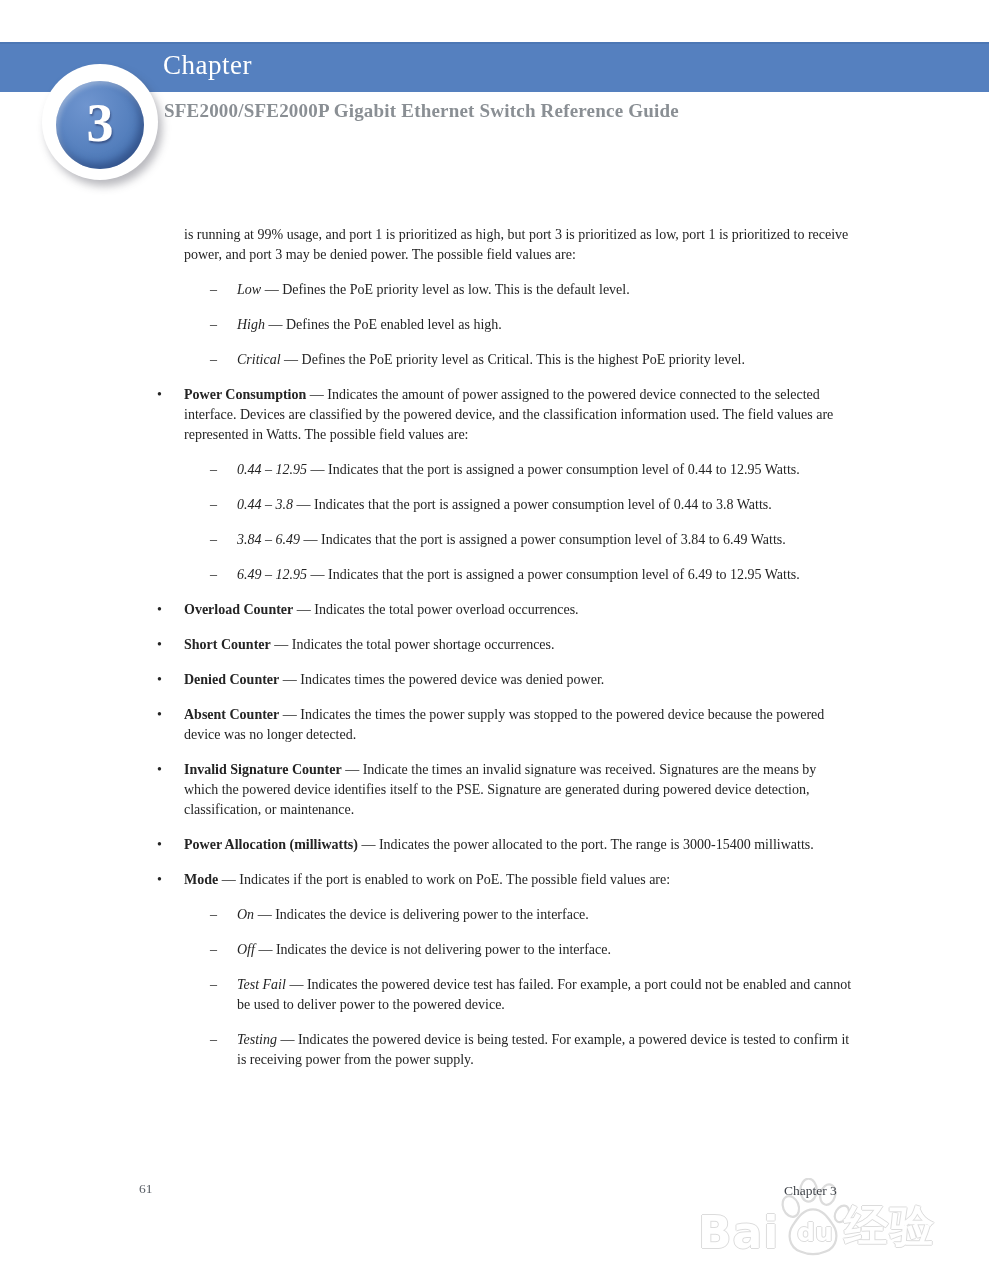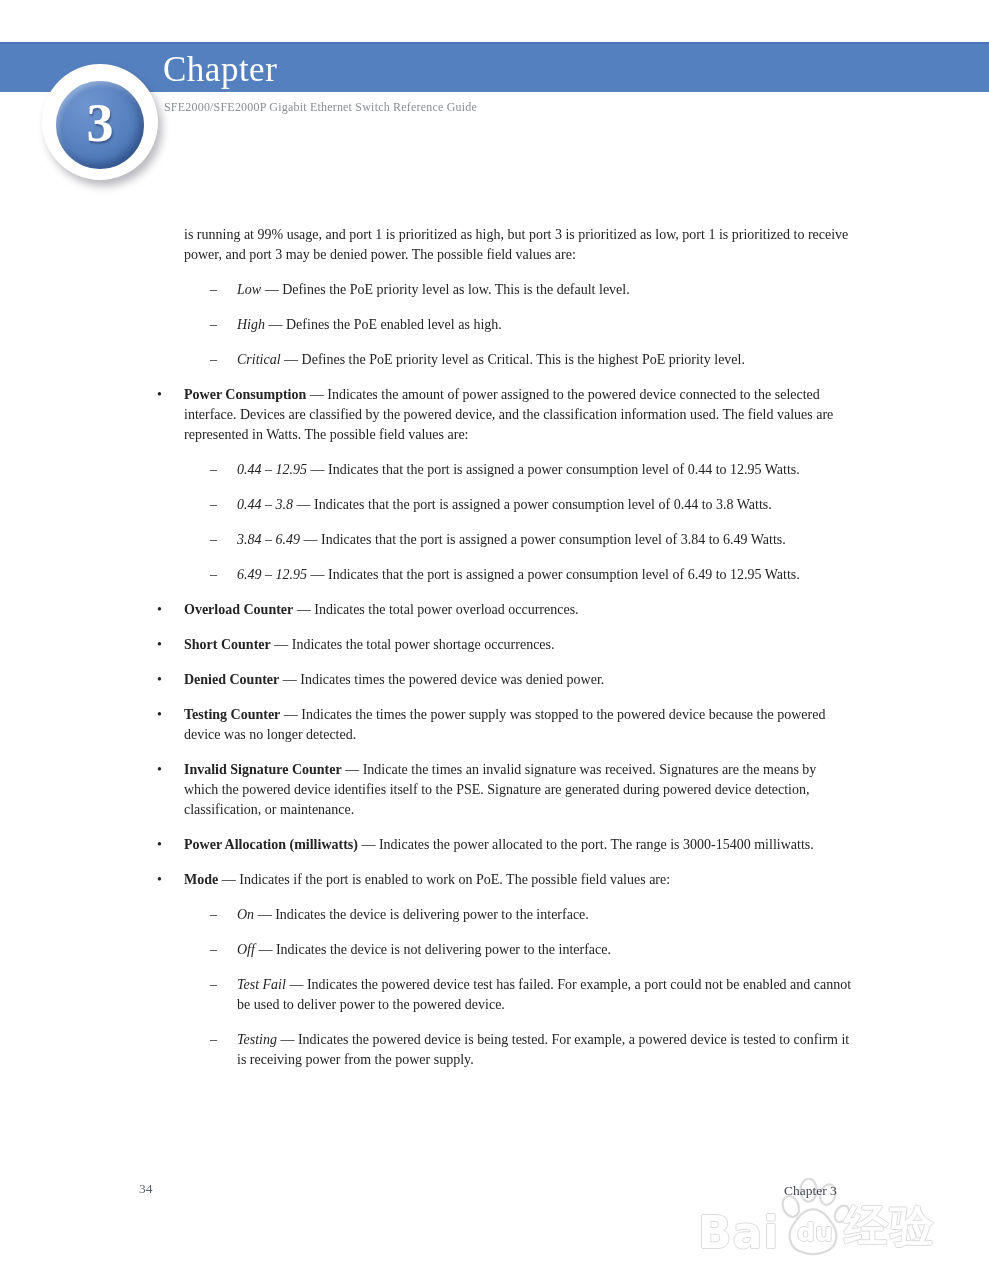--- a/index.html
+++ b/index.html
@@ -28,21 +28,21 @@
   .header-bar {
     position: absolute;
     left: 0; top: 42px;
     width: 100%; height: 50px;
     background: var(--bar);
     border-top: 2px solid #4c77b4;
   }
   .chapter-label {
     position: absolute;
     left: 163px; top: 50px;
-    font-size: 35px;
+    font-size: 27px;
     color: #ffffff;
     letter-spacing: 0.5px;
     z-index: 3;
   }
   .chapter-badge {
     position: absolute;
     left: 42px; top: 64px;
     width: 116px; height: 116px;
     border-radius: 50%;
     background: #ffffff;
@@ -65,22 +65,22 @@
     font-size: 54px;
     font-weight: bold;
     color: #ffffff;
     text-shadow: 1px 2px 2px rgba(0, 0, 40, 0.35);
     line-height: 1;
     padding-bottom: 4px;
   }
   .guide-title {
     position: absolute;
     left: 164px; top: 100px;
-    font-size: 12px;
-    font-weight: normal;
+    font-size: 19px;
+    font-weight: bold;
     color: var(--title);
     letter-spacing: 0.2px;
   }
 
   
   .content {
     position: absolute;
     left: 184px; top: 177px;
     width: 668px;
     font-size: 14px;
@@ -179,21 +179,21 @@
         <div class="item sub"><span class="marker">–</span><span class="term-italic">High</span><span> — </span><span>Defines the PoE enabled level as high.</span></div>
         <div class="item sub"><span class="marker">–</span><span class="term-italic">Critical</span><span> — </span><span>Defines the PoE priority level as Critical. This is the highest PoE priority level.</span></div>
         <div class="item bullet"><span class="marker">•</span><span class="term-bold">Power Consumption</span><span> — </span><span>Indicates the amount of power assigned to the powered device connected to the selected interface. Devices are classified by the powered device, and the classification information used. The field values are represented in Watts. The possible field values are:</span></div>
         <div class="item sub"><span class="marker">–</span><span class="term-italic">0.44 – 12.95</span><span> — </span><span>Indicates that the port is assigned a power consumption level of 0.44 to 12.95 Watts.</span></div>
         <div class="item sub"><span class="marker">–</span><span class="term-italic">0.44 – 3.8</span><span> — </span><span>Indicates that the port is assigned a power consumption level of 0.44 to 3.8 Watts.</span></div>
         <div class="item sub"><span class="marker">–</span><span class="term-italic">3.84 – 6.49</span><span> — </span><span>Indicates that the port is assigned a power consumption level of 3.84 to 6.49 Watts.</span></div>
         <div class="item sub"><span class="marker">–</span><span class="term-italic">6.49 – 12.95</span><span> — </span><span>Indicates that the port is assigned a power consumption level of 6.49 to 12.95 Watts.</span></div>
         <div class="item bullet"><span class="marker">•</span><span class="term-bold">Overload Counter</span><span> — </span><span>Indicates the total power overload occurrences.</span></div>
         <div class="item bullet"><span class="marker">•</span><span class="term-bold">Short Counter</span><span> — </span><span>Indicates the total power shortage occurrences.</span></div>
         <div class="item bullet"><span class="marker">•</span><span class="term-bold">Denied Counter</span><span> — </span><span>Indicates times the powered device was denied power.</span></div>
-        <div class="item bullet"><span class="marker">•</span><span class="term-bold">Testing Counter</span><span> — </span><span>Indicates the times the power supply was stopped to the powered device because the powered device was no longer detected.</span></div>
+        <div class="item bullet"><span class="marker">•</span><span class="term-bold">Absent Counter</span><span> — </span><span>Indicates the times the power supply was stopped to the powered device because the powered device was no longer detected.</span></div>
         <div class="item bullet"><span class="marker">•</span><span class="term-bold">Invalid Signature Counter</span><span> — </span><span>Indicate the times an invalid signature was received. Signatures are the means by which the powered device identifies itself to the PSE. Signature are generated during powered device detection, classification, or maintenance.</span></div>
         <div class="item bullet"><span class="marker">•</span><span class="term-bold">Power Allocation (milliwatts)</span><span> — </span><span>Indicates the power allocated to the port. The range is 3000-15400 milliwatts.</span></div>
         <div class="item bullet"><span class="marker">•</span><span class="term-bold">Mode</span><span> — </span><span>Indicates if the port is enabled to work on PoE. The possible field values are:</span></div>
         <div class="item sub"><span class="marker">–</span><span class="term-italic">On</span><span> — </span><span>Indicates the device is delivering power to the interface.</span></div>
         <div class="item sub"><span class="marker">–</span><span class="term-italic">Off</span><span> — </span><span>Indicates the device is not delivering power to the interface.</span></div>
         <div class="item sub"><span class="marker">–</span><span class="term-italic">Test Fail</span><span> — </span><span>Indicates the powered device test has failed. For example, a port could not be enabled and cannot be used to deliver power to the powered device.</span></div>
         <div class="item sub"><span class="marker">–</span><span class="term-italic">Testing</span><span> — </span><span>Indicates the powered device is being tested. For example, a powered device is tested to confirm it is receiving power from the power supply.</span></div>
       </div>
   </div>
 
@@ -210,16 +210,16 @@
             <path d="M50 42 C63 42 70 53 77 63 C85 75 83 93 67 99 C55 104 45 104 33 99 C17 93 15 75 23 63 C30 53 37 42 50 42 Z"></path>
           </g>
         </svg>
         <span class="wm-du wm-outline">du</span>
       </span>
       <span class="wm-cn wm-outline">经验</span>
     </div>
     <div class="wm-url wm-outline">jingyan.baidu.com</div>
   </div>
 
-  <span class="page-number">34</span>
+  <span class="page-number">61</span>
   <span class="chapter-ref">Chapter 3</span>
 
 </div>
 
 </body></html>

